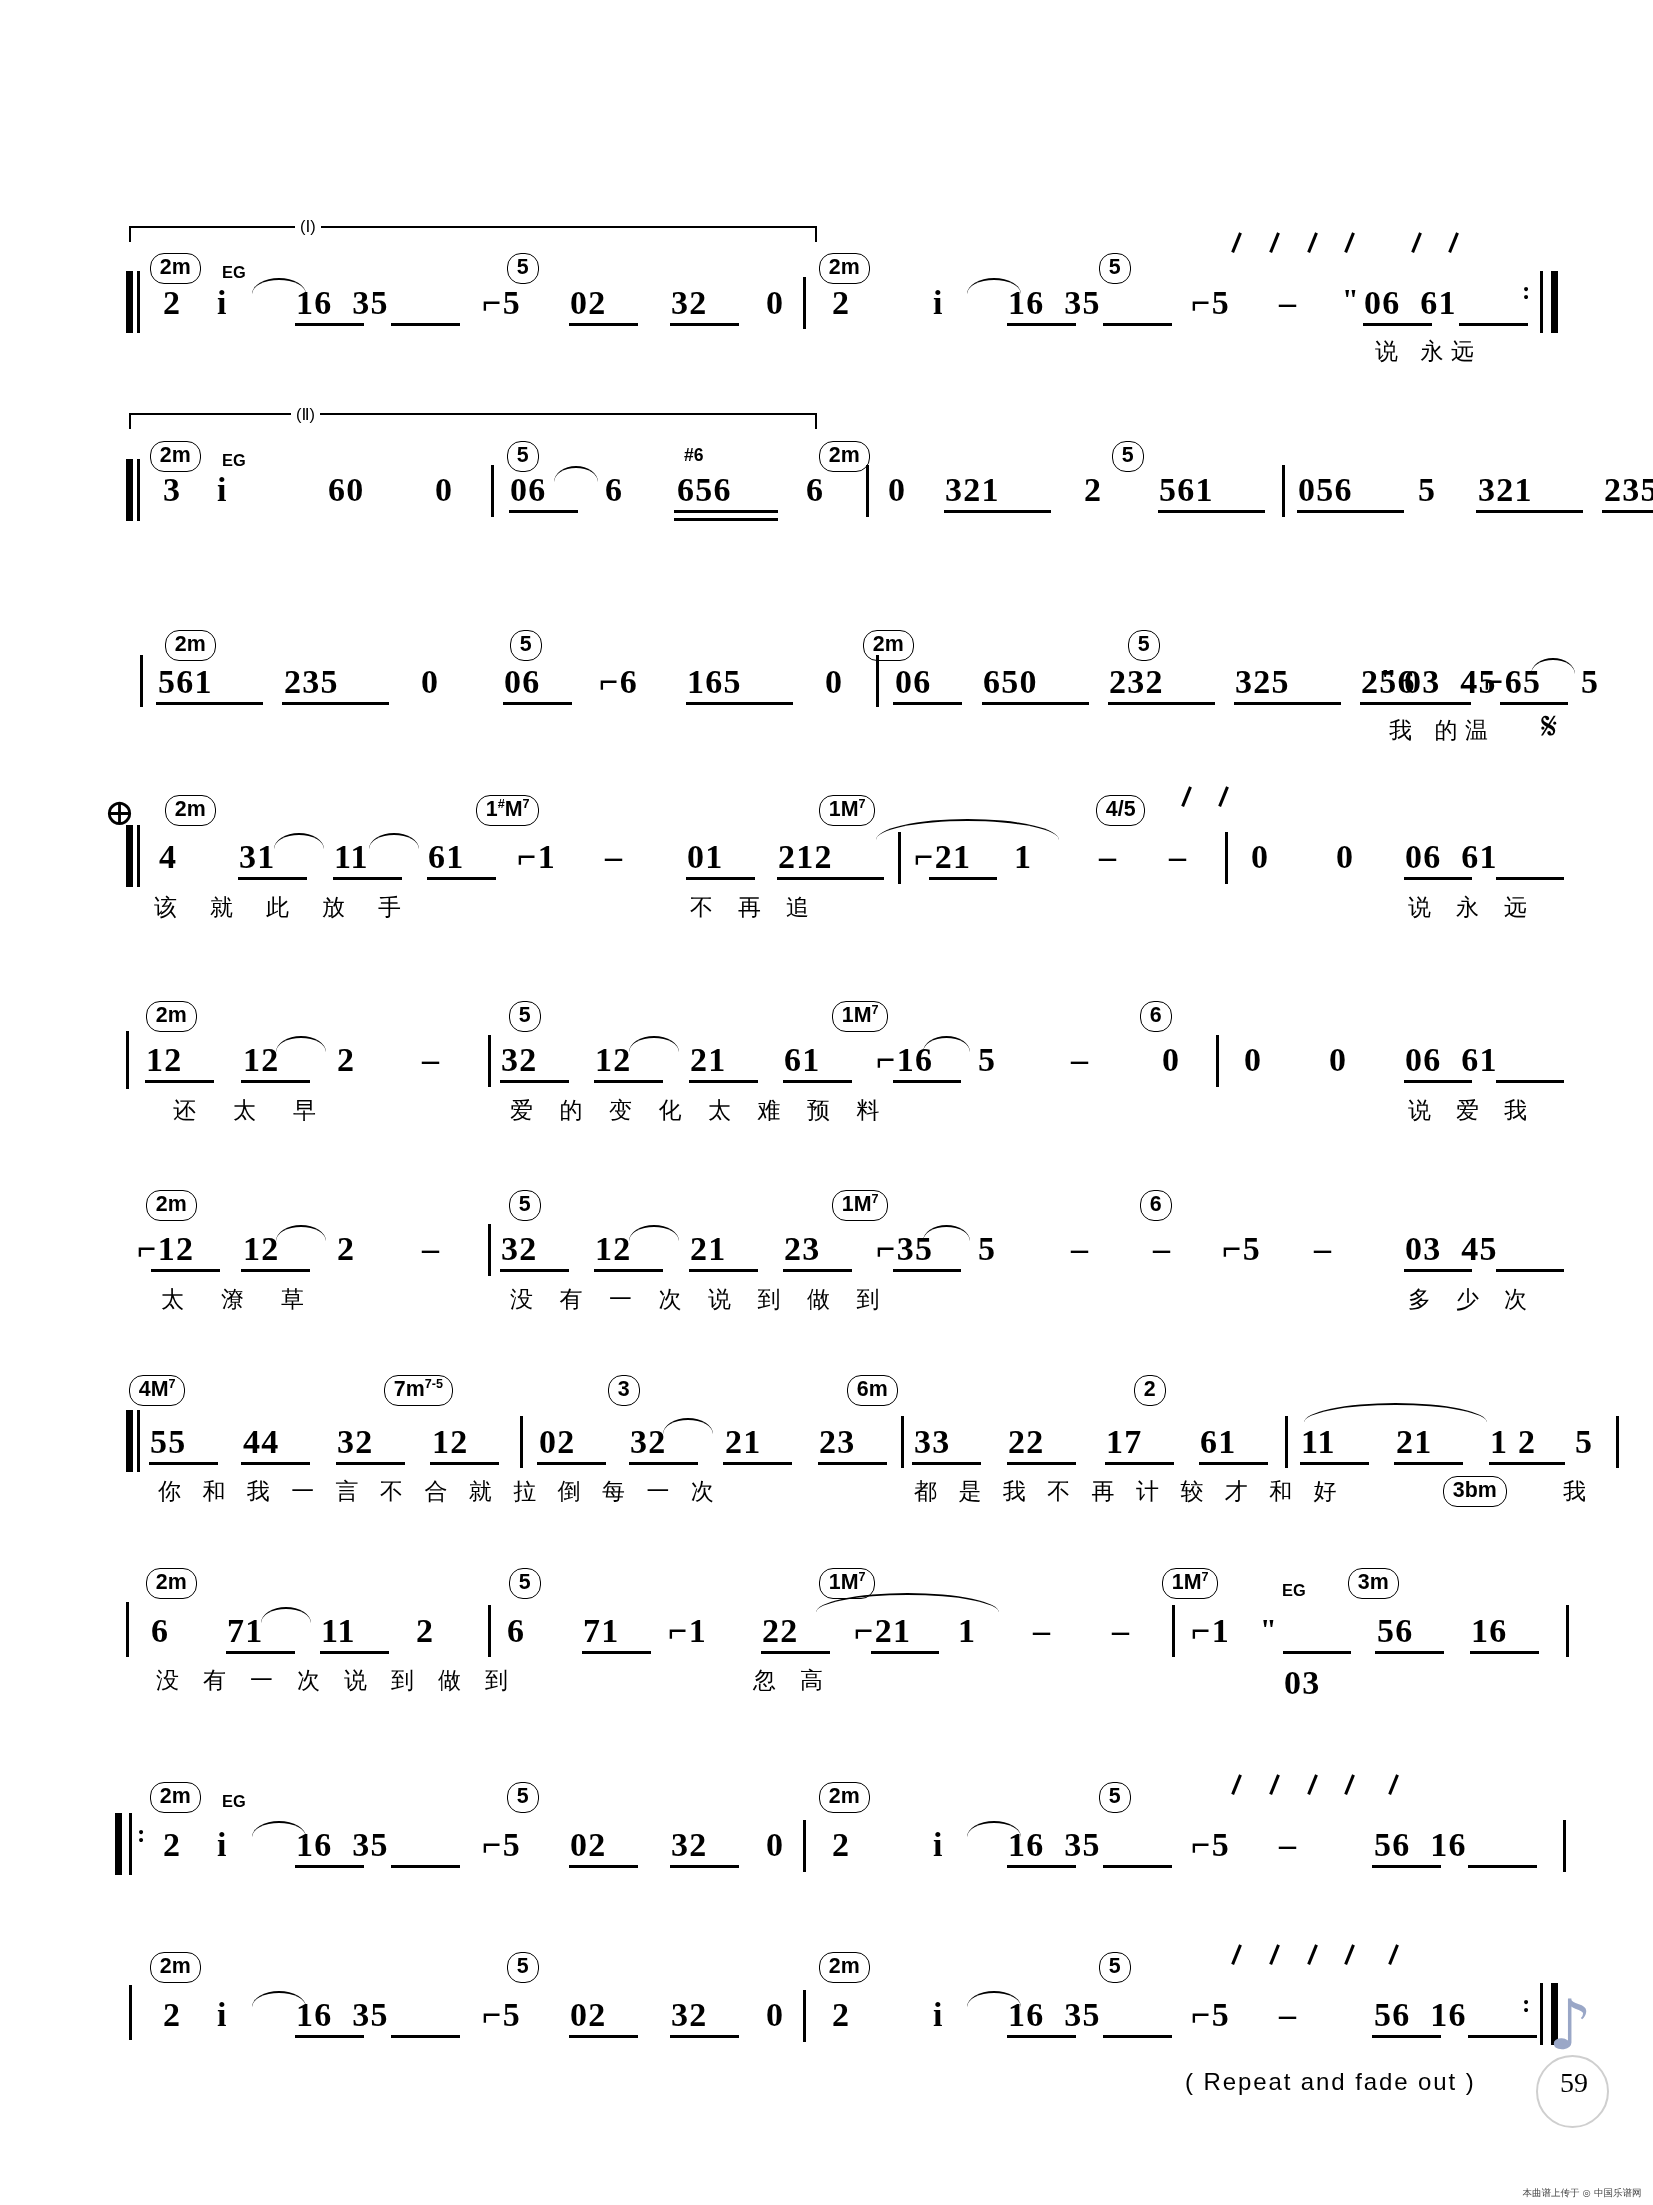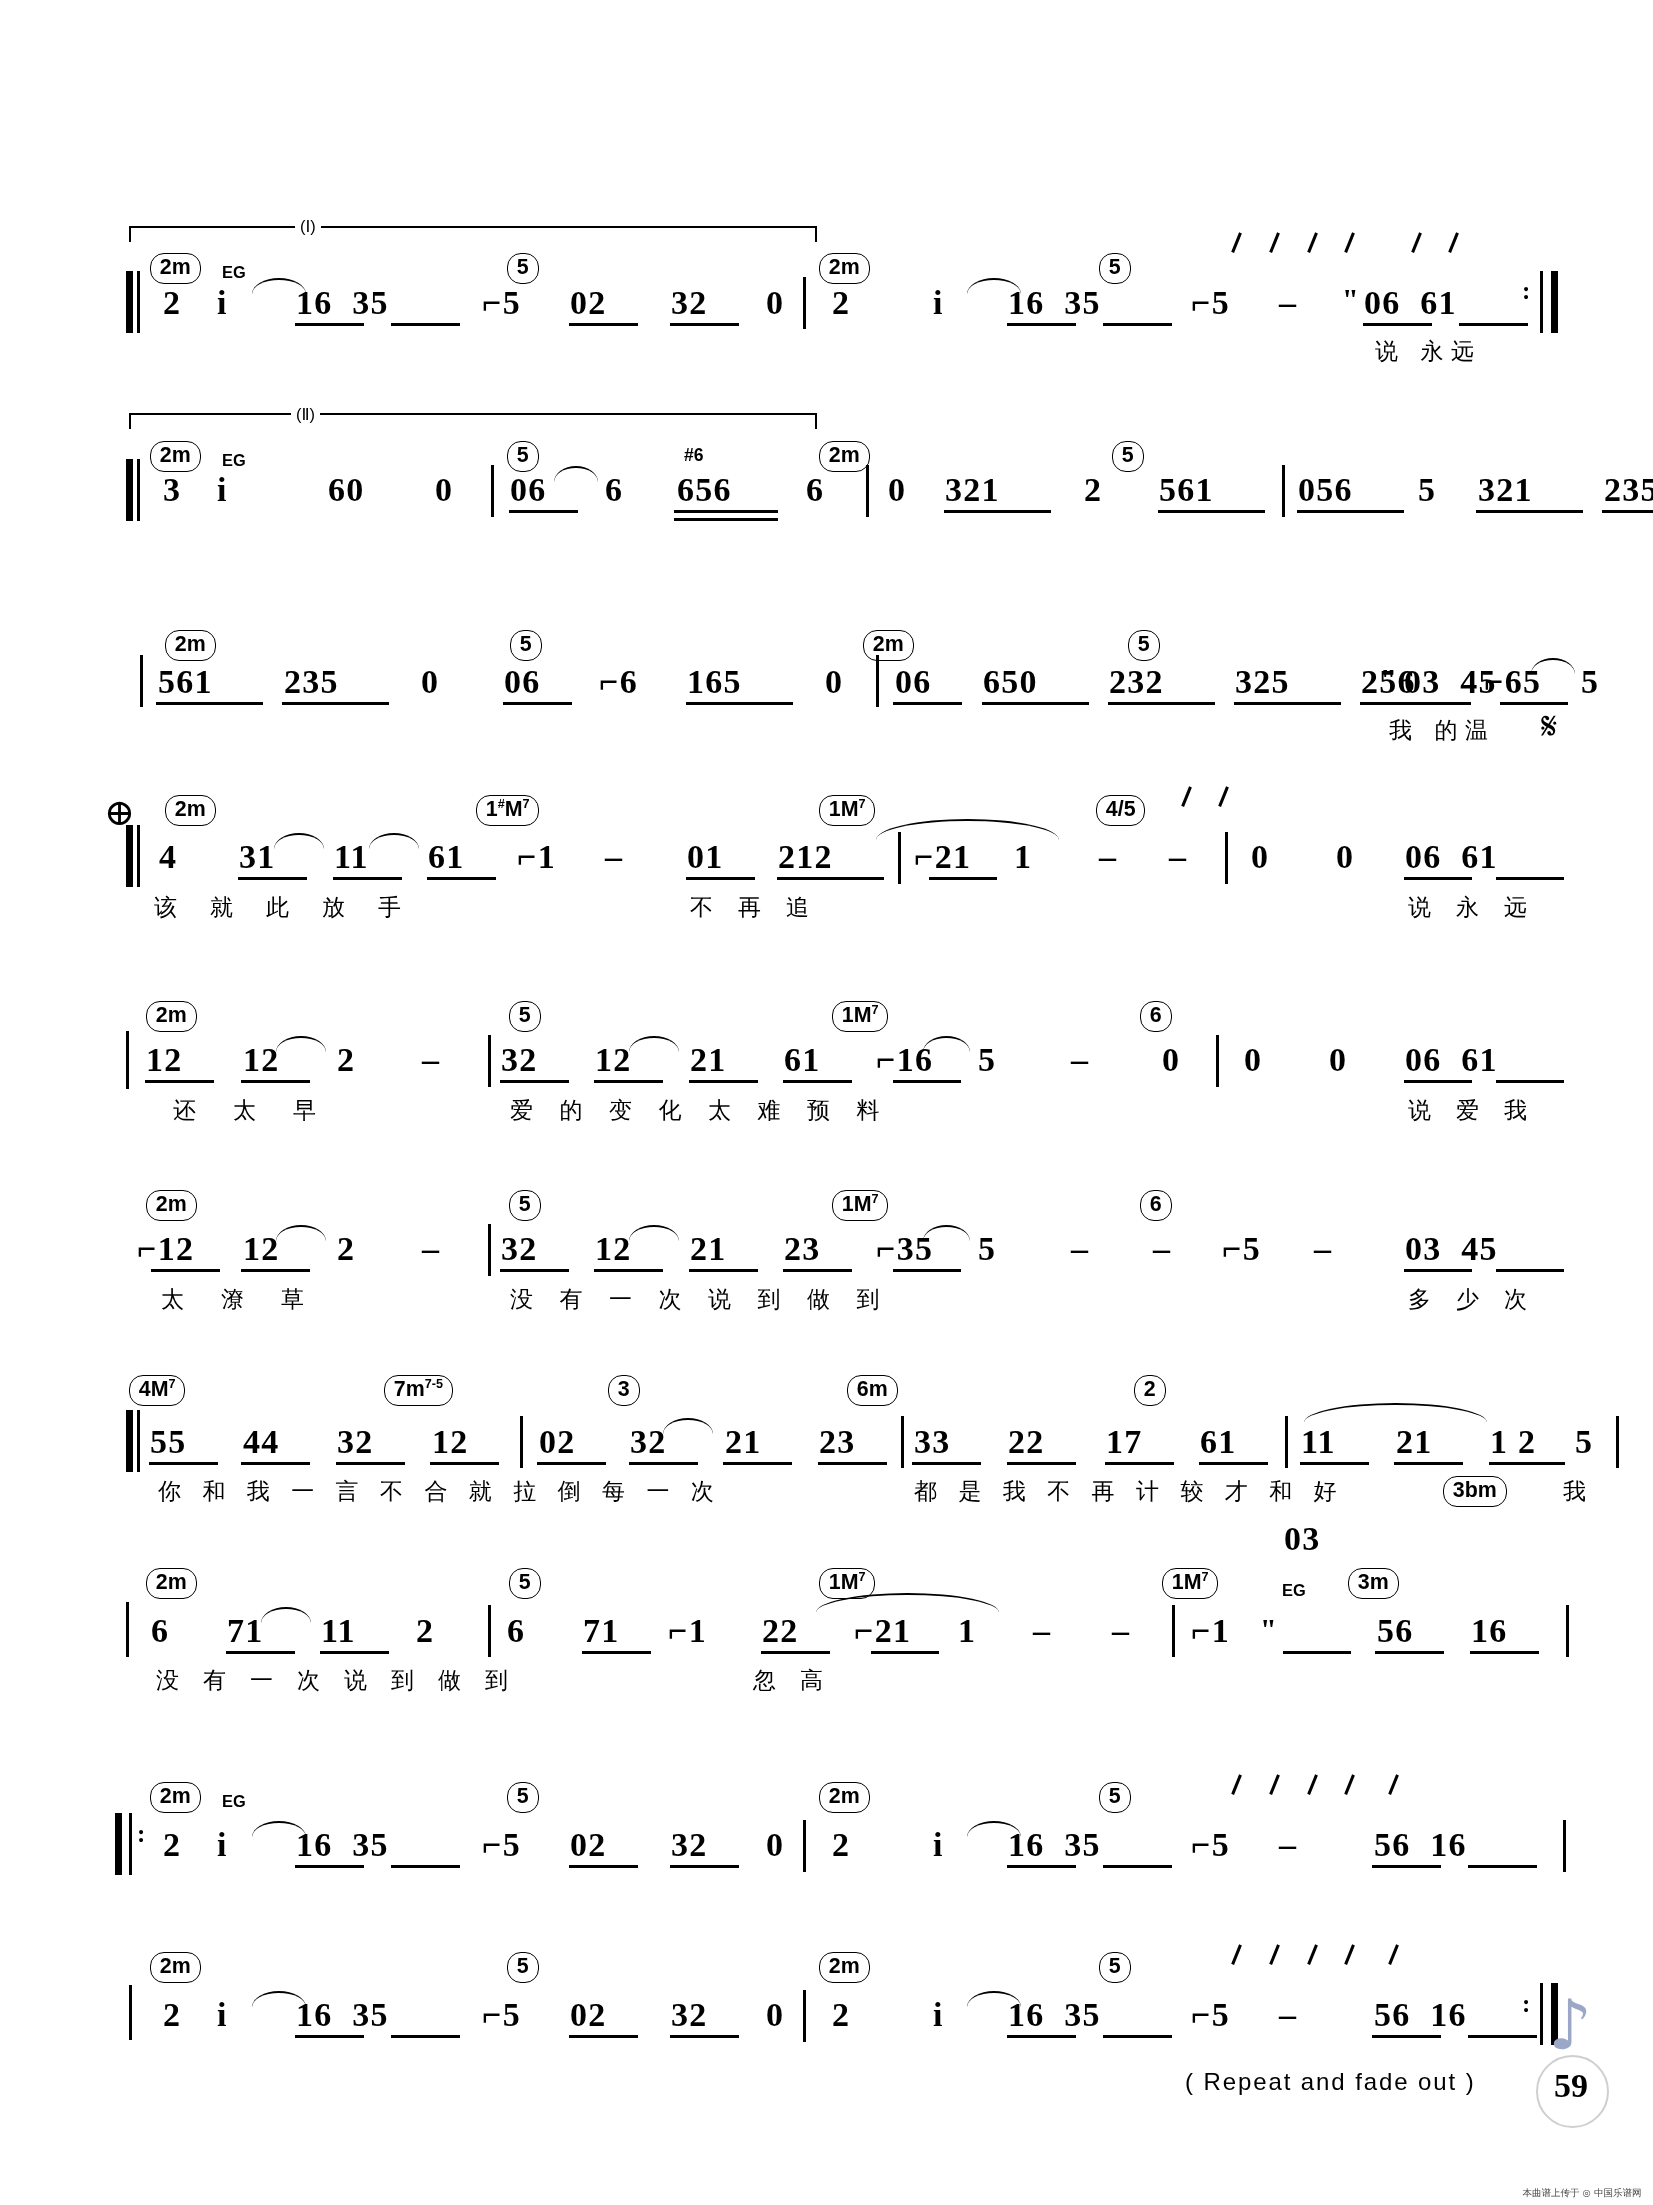--- a/index.html
+++ b/index.html
@@ -86,21 +86,21 @@
     border:1.9px solid #000;
     border-radius:6.3px;
     display:flex;align-items:center;justify-content:center;
     font-family:"Liberation Serif", serif;
     font-size:20px;
     background:#fff;
   }
   .pagenum{
     position:absolute;right:66px;top:2067px;
     font-family:"Liberation Serif", serif;
-    font-size:34px;font-weight:bold;
+    font-size:28px;font-weight:normal;
   }
   .circle{
     position:absolute;right:45px;top:2055px;
     width:69px;height:69px;border-radius:55%;
     border:2.5px solid #cfcfcf;
   }
   .corner{
     position:absolute;right:12.6px;bottom:5px;
     font-family:"DejaVu Sans",sans-serif;font-size:9.5px;color:#444;
     white-space:nowrap;
@@ -464,21 +464,21 @@
   <div class="beam" style="left:761px;top:1651px;width:69px;"></div>
   <div class="note" style="left:854px;top:1612px;">⌐21</div>
   <div class="beam" style="left:871px;top:1651px;width:68px;"></div>
   <div class="slur" style="left:816px;top:1593px;width:183px;height:17.6px;"></div>
   <div class="note" style="left:958px;top:1612px;">1</div>
   <div class="note" style="left:1033px;top:1612px;">–</div>
   <div class="note" style="left:1112px;top:1612px;">–</div>
   <div class="bar" style="left:1172px;top:1605px;height:52px;"></div>
   <div class="note" style="left:1191px;top:1612px;">⌐1</div>
   <div class="quote" style="left:1260px;top:1612px;">"</div>
-  <div class="note" style="left:1284px;top:1520px;">03</div>
+  <div class="note" style="left:1284px;top:1664px;">03</div>
   <div class="beam" style="left:1283px;top:1651px;width:68px;"></div>
   <div class="note" style="left:1377px;top:1612px;">56</div>
   <div class="beam" style="left:1375px;top:1651px;width:69px;"></div>
   <div class="note" style="left:1471px;top:1612px;">16</div>
   <div class="beam" style="left:1470px;top:1651px;width:69px;"></div>
   <div class="bar" style="left:1566px;top:1605px;height:52px;"></div>
   <div class="lyric" style="left:156px;top:1668px;letter-spacing:24px;">没有一次说到做到</div>
   <div class="lyric" style="left:753px;top:1668px;letter-spacing:24px;">忽高</div>
 </div>
 

